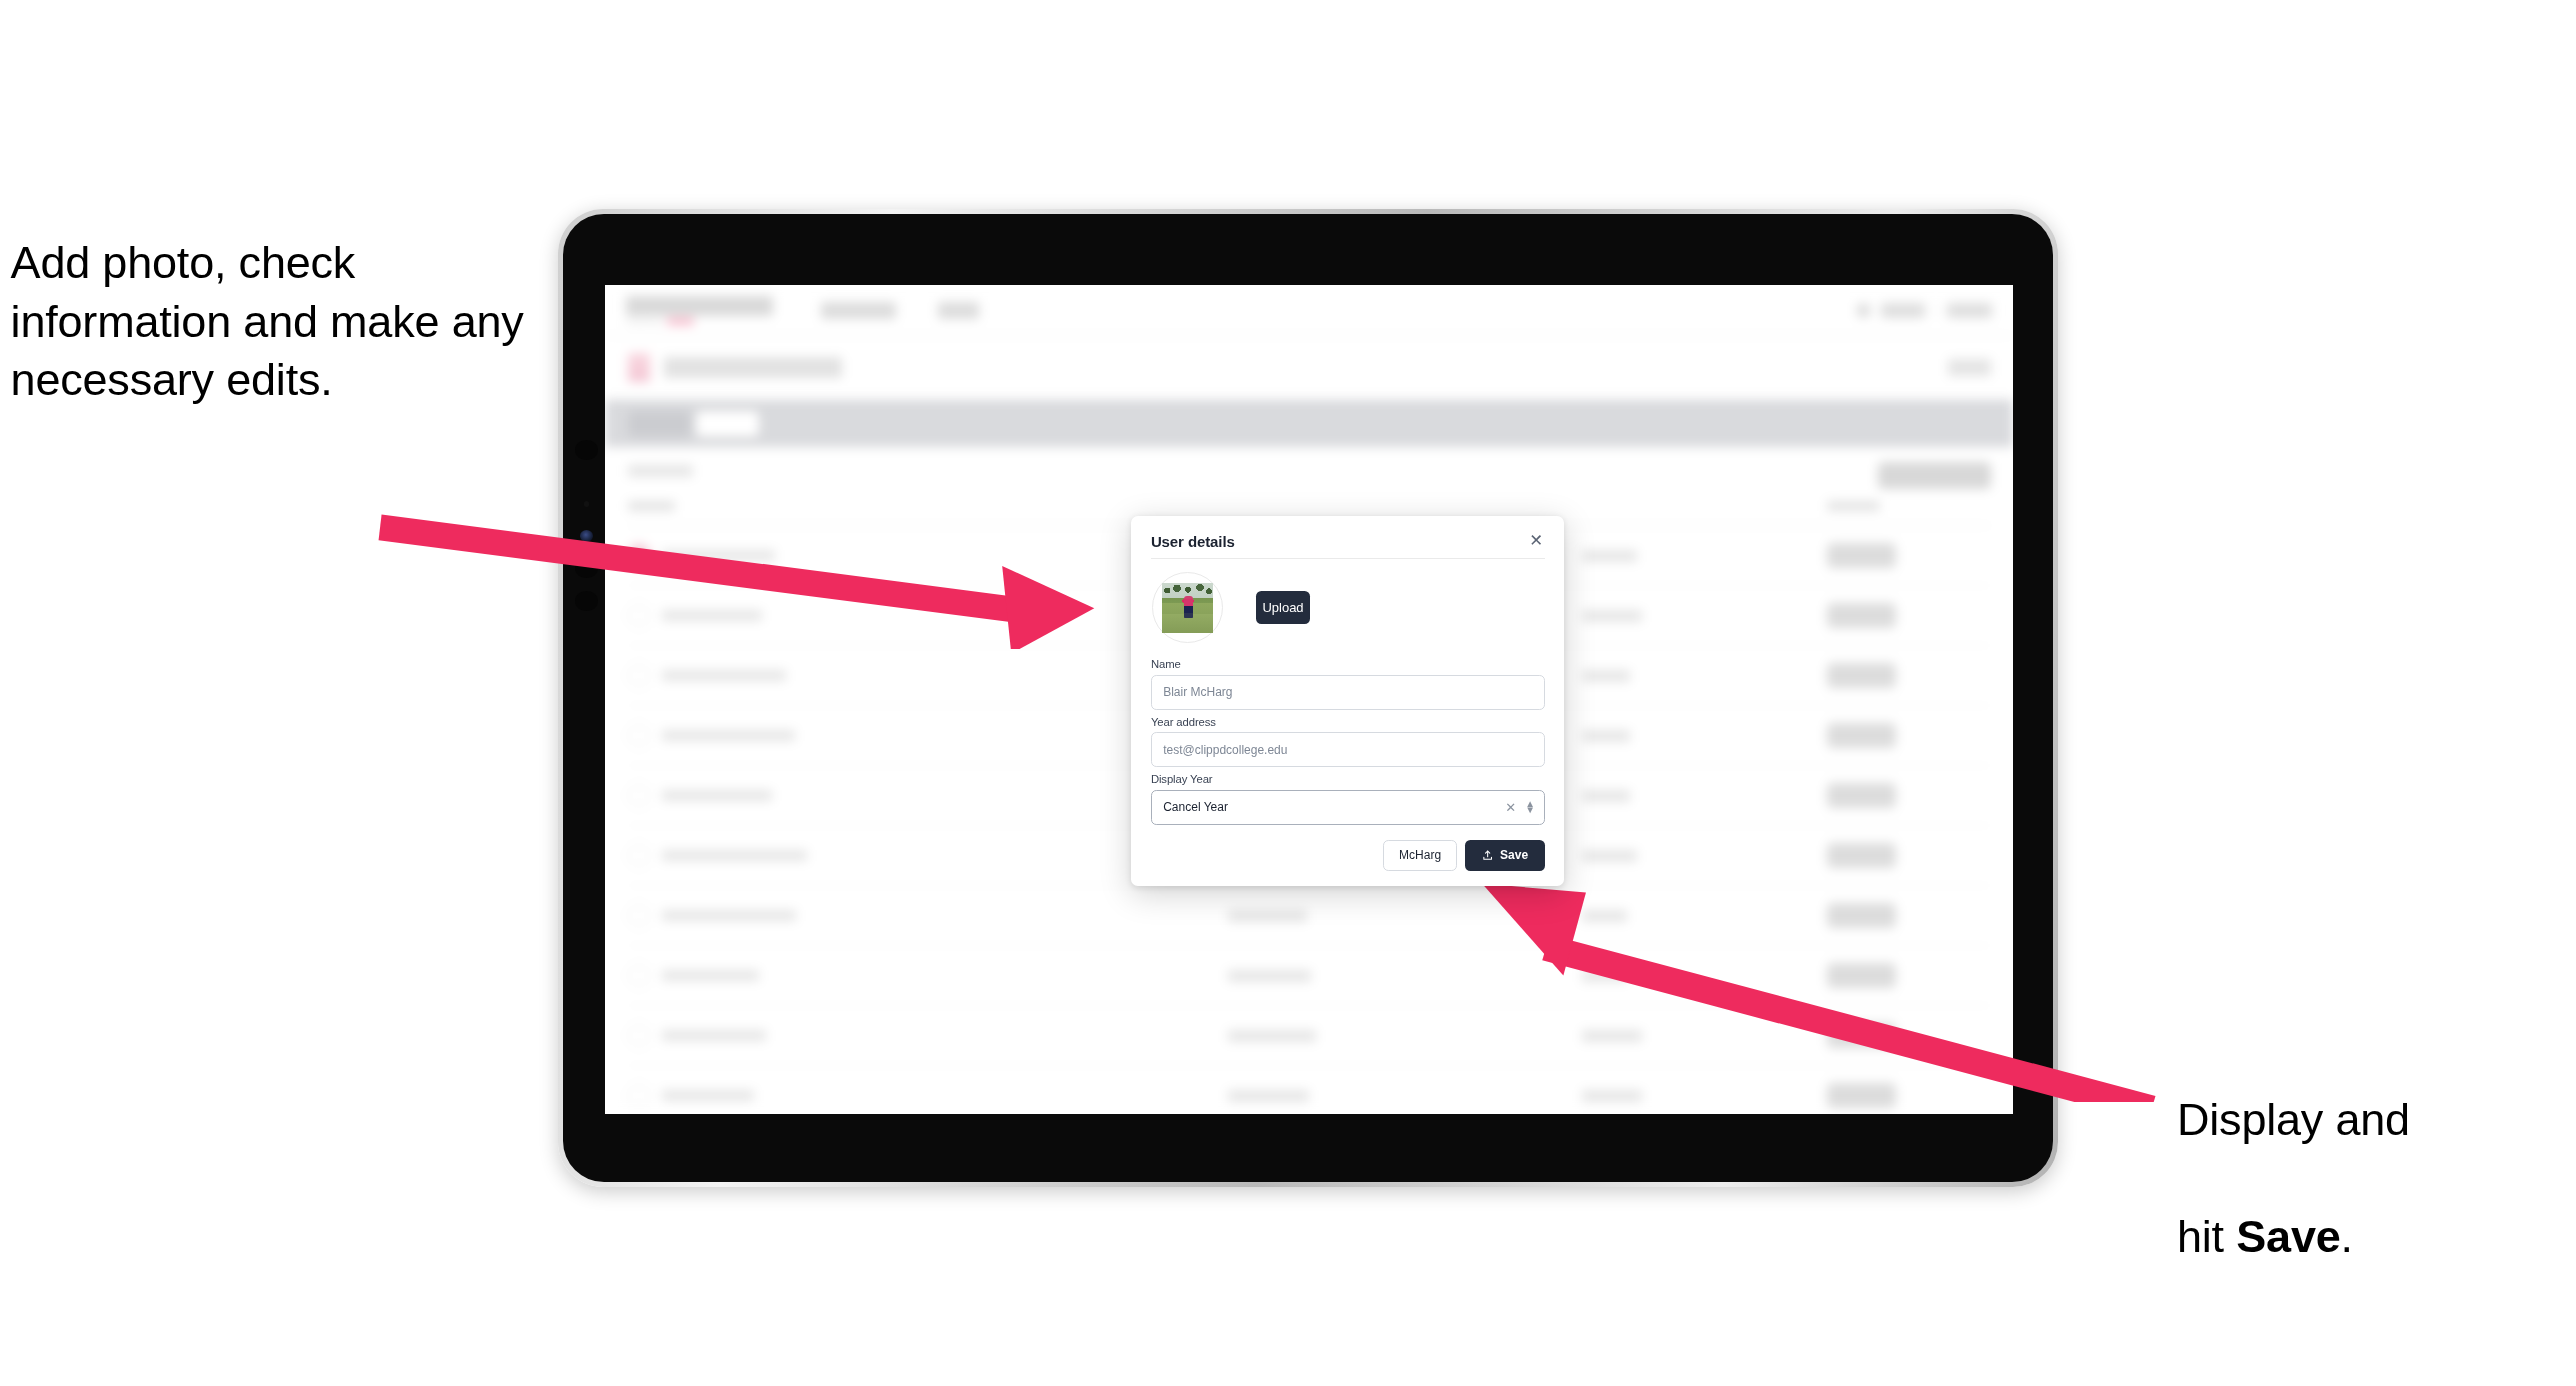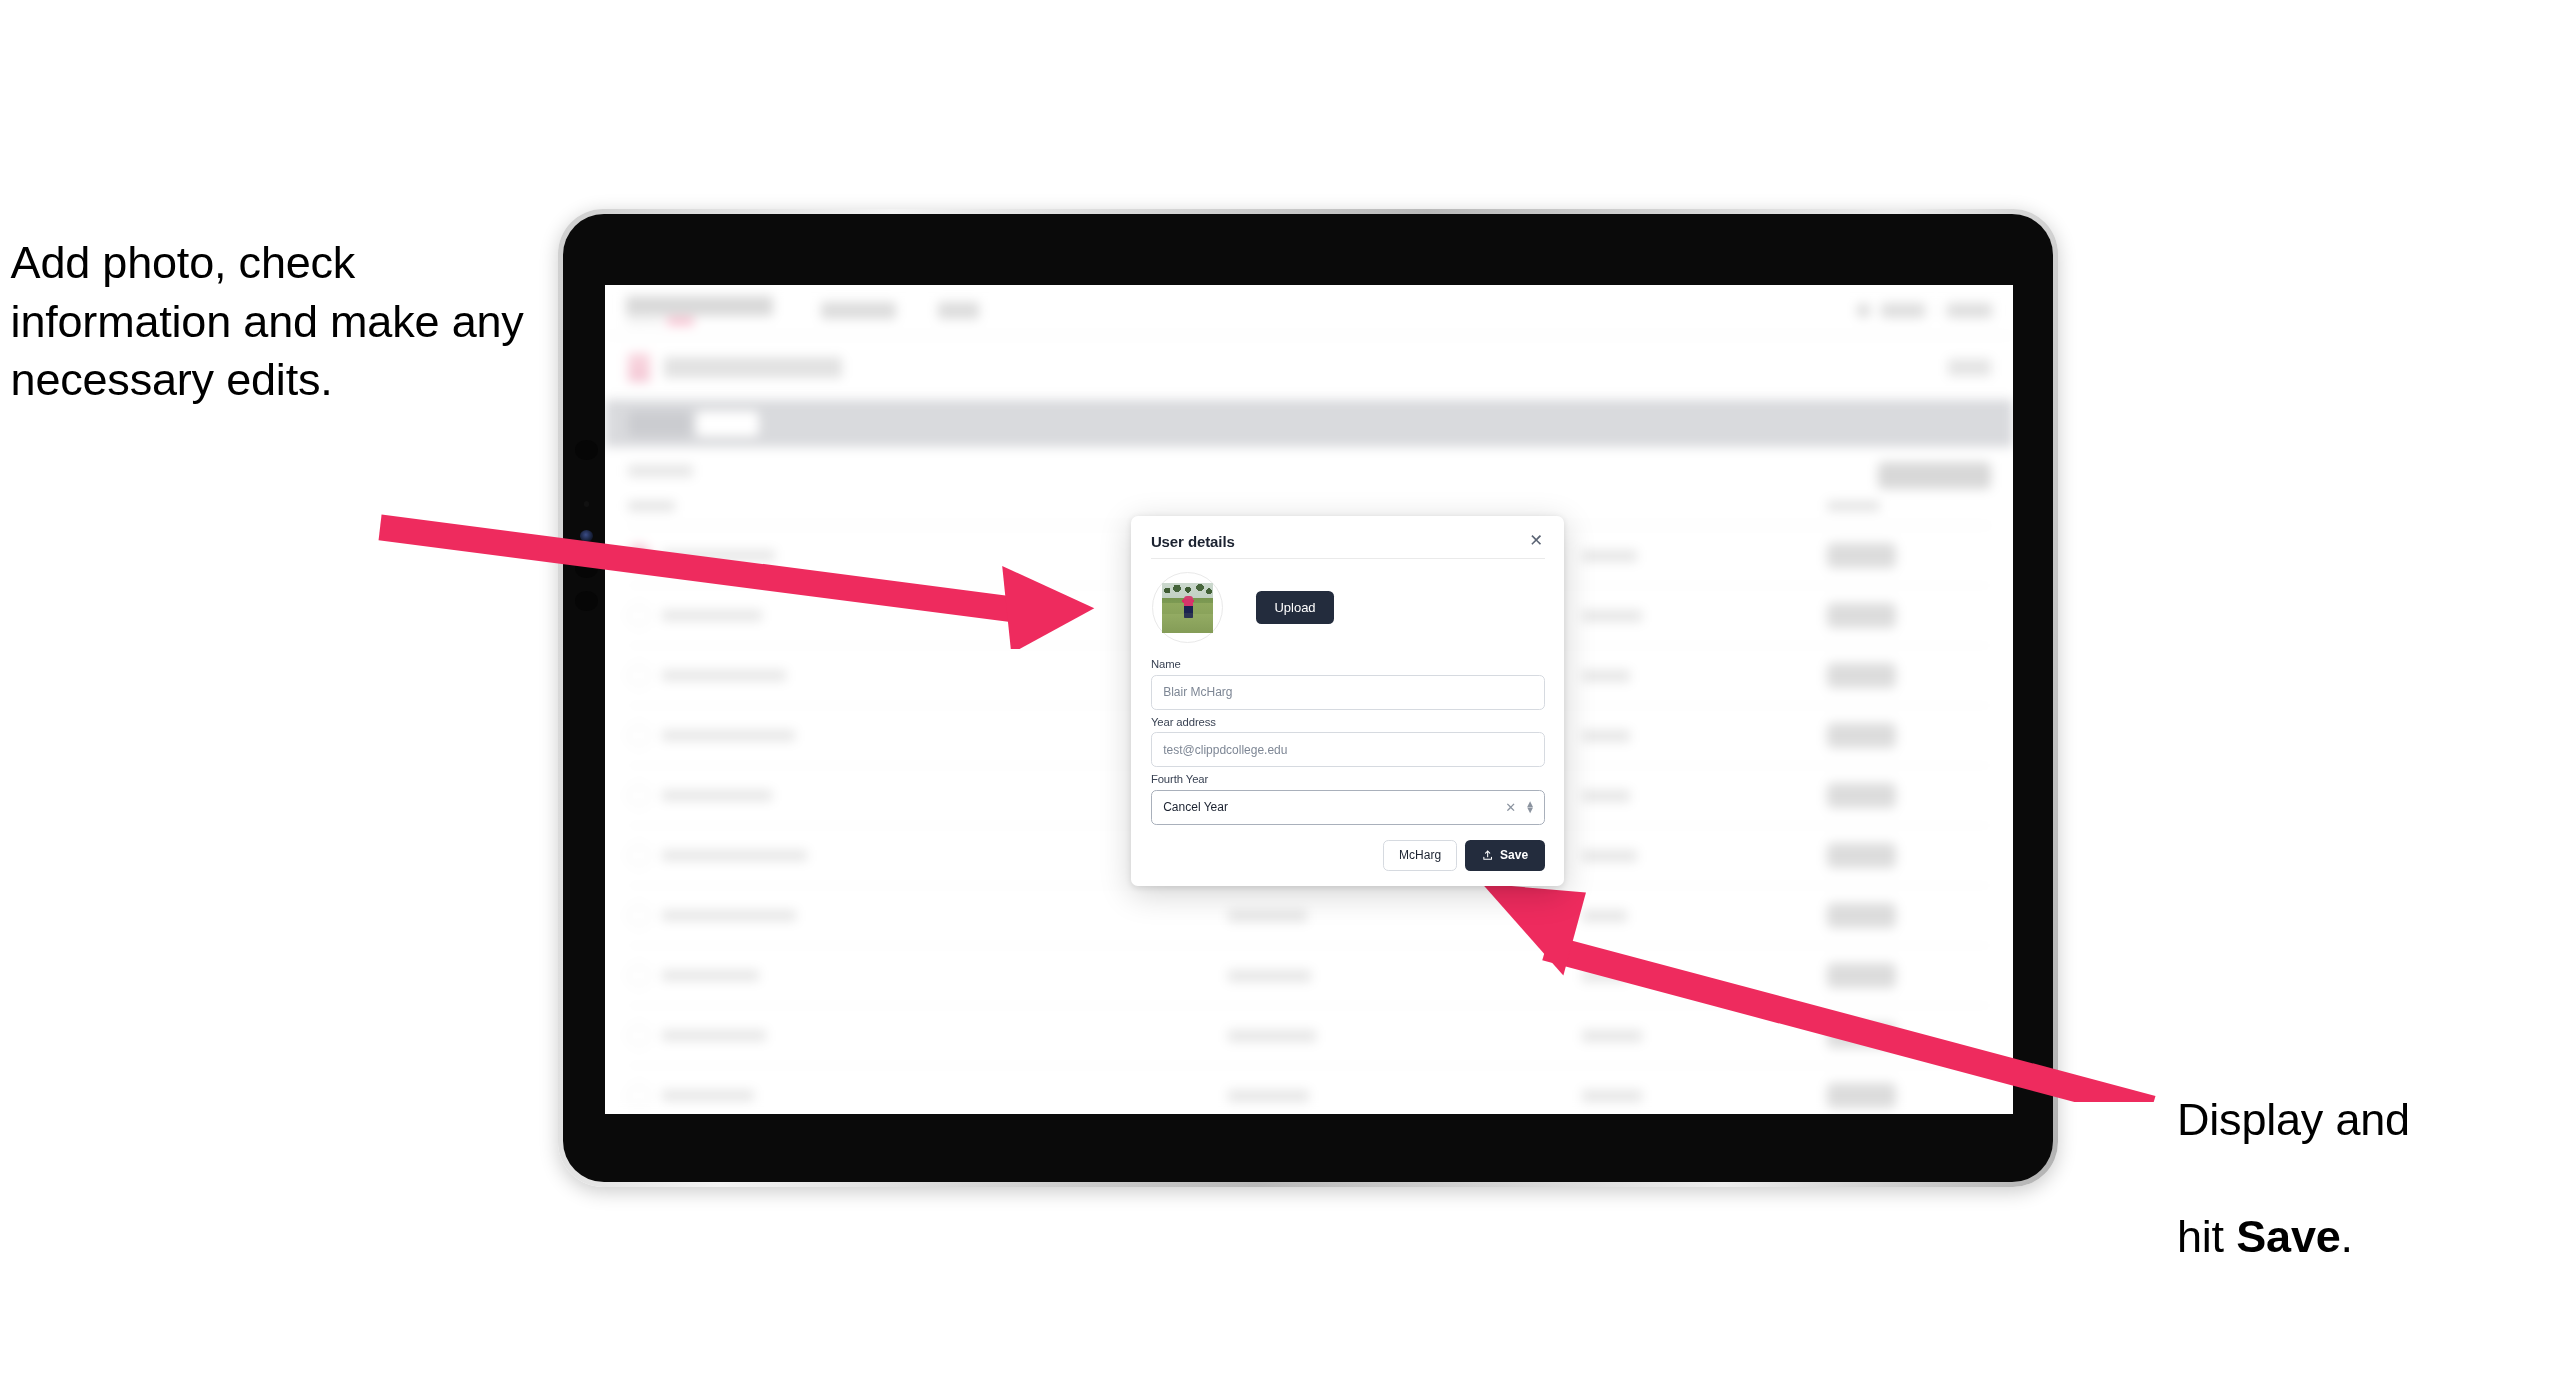--- a/index.html
+++ b/index.html
@@ -216,21 +216,21 @@
       linear-gradient(to bottom,
         #d1406f 0 12%,
         #d6356c 12% 46%,
         #1b2250 46% 78%,
         #2b3352 78% 100%);
     border-radius: 3px 3px 0.8px 0.8px;
   }
 
   .upload-btn {
     background:#232c3d; color:#ffffff; border:none; border-radius:5.3px;
-    font-size: 13px; font-weight: 500; padding: 9px 18px; cursor:pointer;
+    font-size: 13px; font-weight: 500; padding: 9px 6px; cursor:pointer;
     font-family:"Liberation Sans", sans-serif;
   }
 
   .field { margin-bottom: 6px; }
   .field-label {
     display:block; font-size: 11.3px; color:#3a4354; margin-bottom: 4.5px; letter-spacing:-0.1px;
   }
   .field-input {
     width:100%; height: 35px;
     border:0.8px solid #d6dae0; border-radius: 5.3px;
@@ -473,21 +473,21 @@
             <input class="field-input" type="text" value="Blair McHarg" style="">
           </div>
 
 
           <div class="field">
             <label class="field-label">Year address</label>
             <input class="field-input" type="text" value="test@clippdcollege.edu" style="">
           </div>
 
           <div class="field">
-            <label class="field-label">Fourth Year</label>
+            <label class="field-label">Display Year</label>
             <div class="select-wrap">
               <div class="select-box">Cancel Year</div>
               <div class="select-icons">
                 <span class="sel-x">✕</span>
                 <span class="sel-stepper">
                   <span>▲</span>
                     <span>▼</span>
                 </span>
               </div>
             </div>

